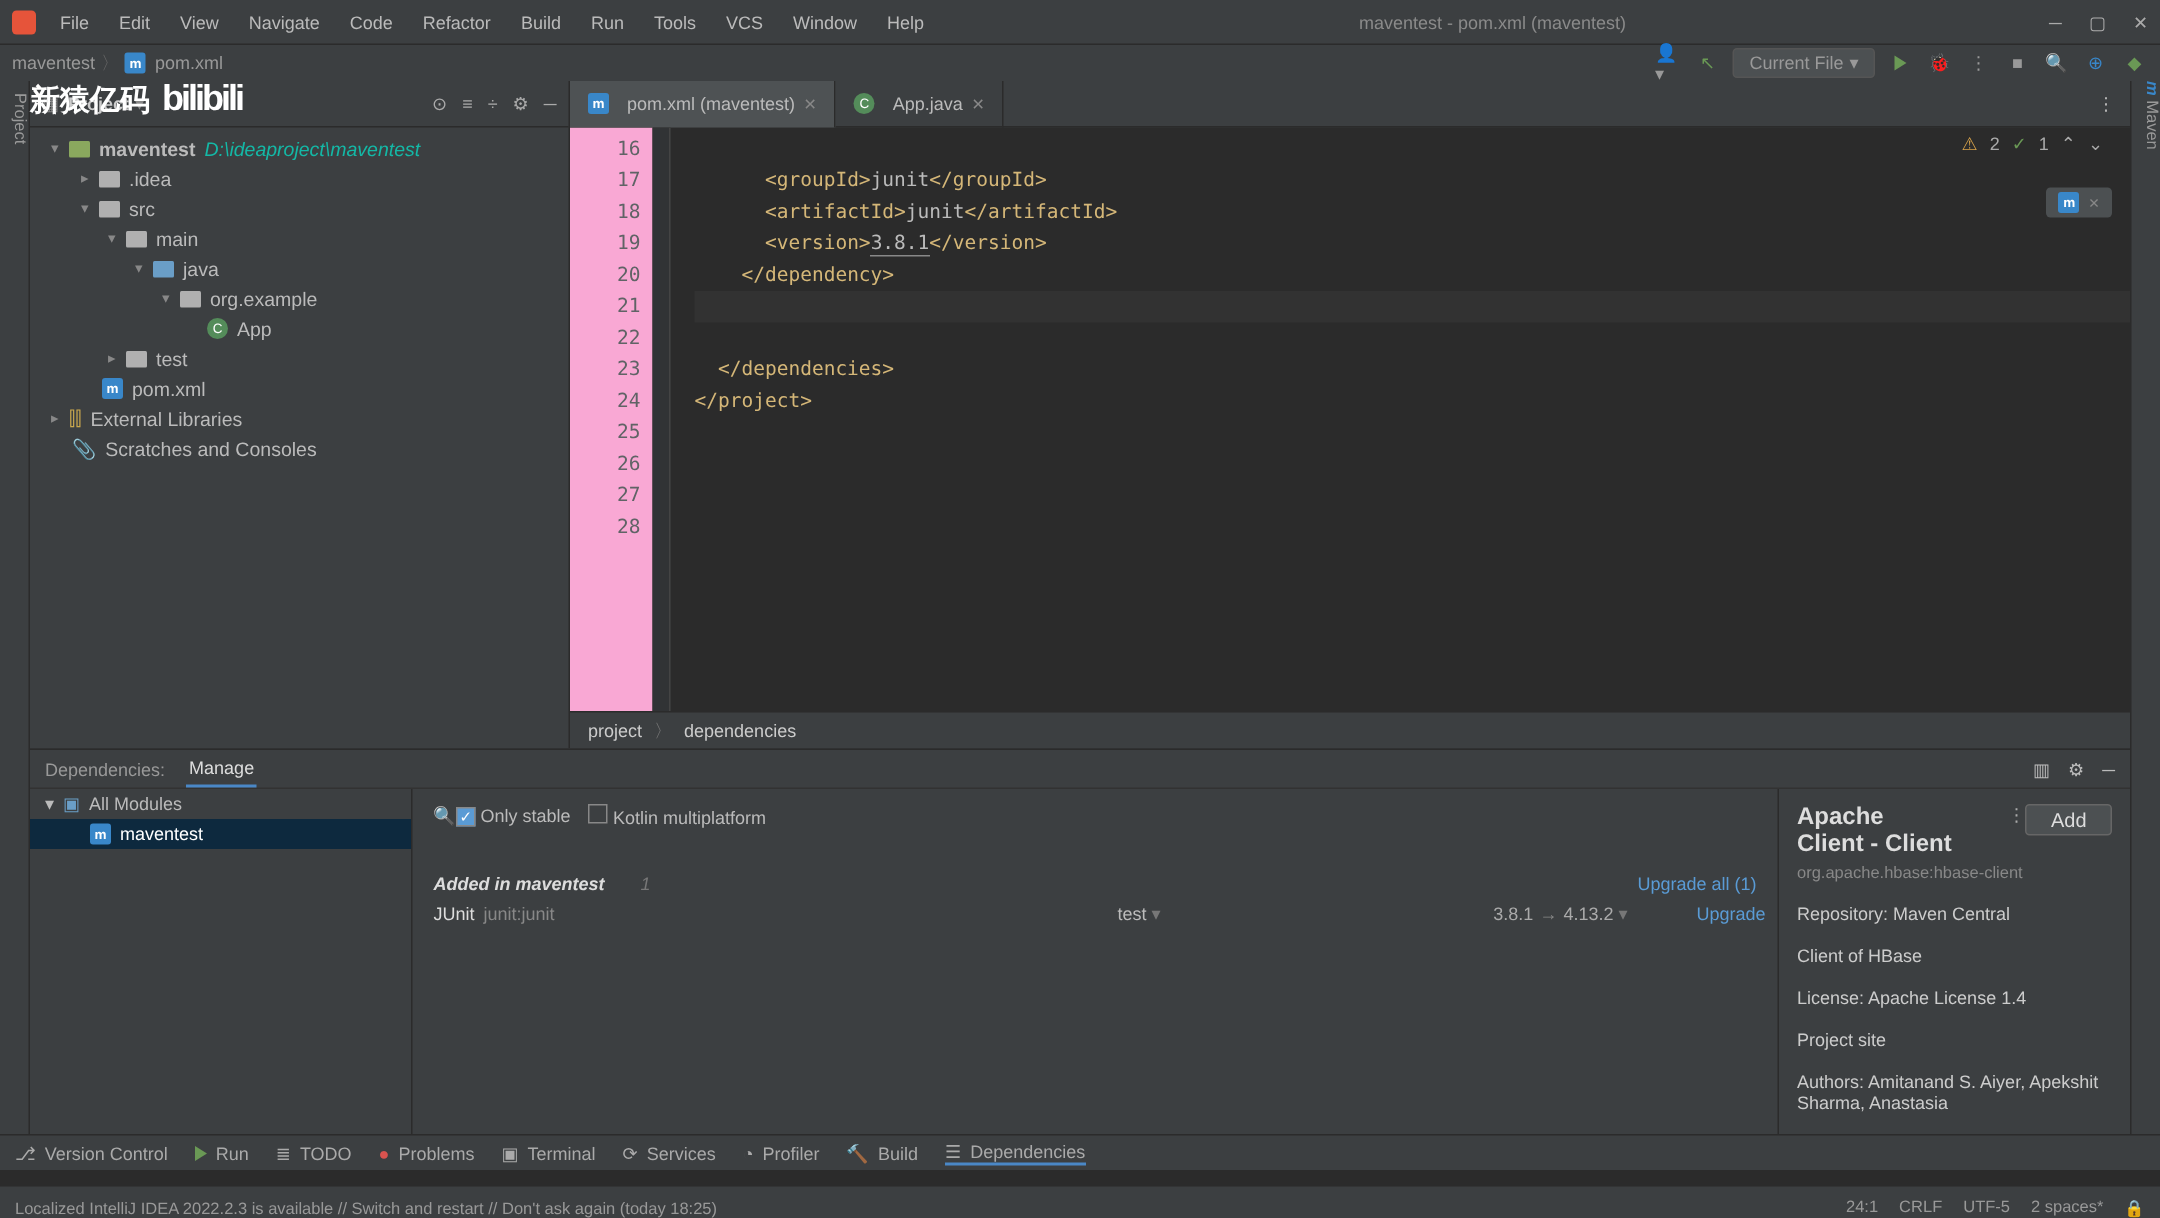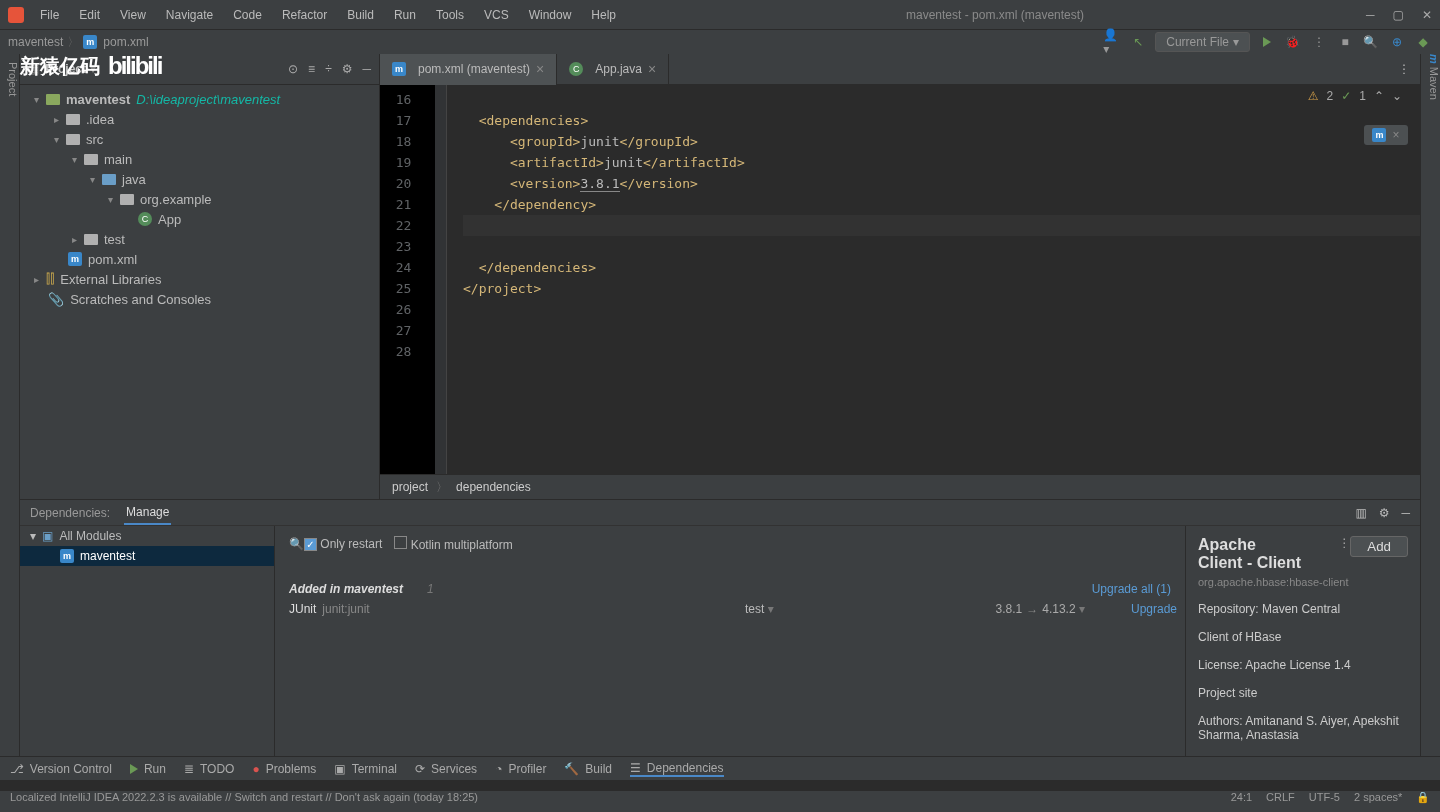--- a/index.html
+++ b/index.html
@@ -32,21 +32,21 @@
 .folder-icon.green { background: #8aa85e; }
 .m-icon { width: 14px; height: 14px; background: #3987c9; color: white; font-size: 9px; font-weight: bold; display: inline-flex; align-items: center; justify-content: center; margin-right: 6px; border-radius: 2px; }
 .c-icon { width: 14px; height: 14px; background: #548c5a; color: white; border-radius: 50%; font-size: 9px; display: inline-flex; align-items: center; justify-content: center; margin-right: 6px; }
 .muted { color: #14b8a6; margin-left: 6px; font-style: italic; }
 .editor { flex: 1; display: flex; flex-direction: column; background: #2b2b2b; }
 .tabs { height: 31px; background: #3c3f41; display: flex; align-items: center; border-bottom: 1px solid #2b2b2b; }
 .tab { height: 31px; padding: 0 12px; display: flex; align-items: center; gap: 6px; border-right: 1px solid #2b2b2b; cursor: pointer; }
 .tab.active { background: #4e5254; }
 .tab .close { color: #888; font-size: 14px; }
 .code { flex: 1; display: flex; overflow: hidden; }
-.gutter { width: 55px; background: #000000; text-align: center; padding: 4px 8px 0 0; color: #606366; font-family: 'Consolas', monospace; font-size: 13px; line-height: 21px; }
+.gutter { width: 55px; background: #f9a8d4; text-align: right; padding: 4px 8px 0 0; color: #606366; font-family: 'Consolas', monospace; font-size: 13px; line-height: 21px; }
 .fold-col { width: 12px; background: #313335; border-right: 1px solid #444; }
 .lines { flex: 1; padding: 4px 0 0 16px; font-family: 'Consolas', monospace; font-size: 13px; line-height: 21px; position: relative; }
 .lines .line { white-space: pre; }
 .lines .hl { background: #323232; }
 .tag { color: #d5b778; }
 .txt { color: #bbb; }
 .ver { color: #bbb; border-bottom: 1px solid #888; }
 .breadcrumb { height: 25px; background: #3c3f41; display: flex; align-items: center; padding: 0 12px; color: #ccc; border-top: 1px solid #2b2b2b; }
 .breadcrumb .sep { margin: 0 8px; color: #777; }
 .lower { flex: 1; display: flex; flex-direction: column; background: #3c3f41; border-top: 1px solid #2b2b2b; }
@@ -72,21 +72,21 @@
 .arrow { color: #888; margin: 0 4px; }
 .link { color: #5a9bd5; cursor: pointer; }
 .dep-right { width: 235px; border-left: 1px solid #2b2b2b; padding: 10px 12px; }
 .dep-right h3 { font-size: 16px; font-weight: 600; color: #ddd; }
 .add-btn { float: right; background: #4c5052; border: 1px solid #666; padding: 2px 16px; border-radius: 3px; color: #ddd; }
 .coord { color: #888; margin-top: 4px; font-size: 11px; }
 .info-row { margin-top: 14px; color: #ccc; }
 .bottombar { position: absolute; left: 0; right: 0; bottom: 32px; height: 24px; background: #3c3f41; border-top: 1px solid #2b2b2b; display: flex; align-items: center; padding: 0 10px; gap: 18px; font-size: 12px; color: #aaa; }
 .bottombar .item { display: flex; align-items: center; gap: 6px; cursor: pointer; }
 .bottombar .item.active { border-bottom: 2px solid #4a88c7; }
-.statusbar { position: absolute; left: 0; right: 0; bottom: 0; height: 22px; background: #3c3f41; border-top: 1px solid #2b2b2b; display: flex; align-items: flex-start; padding: 0 10px; font-size: 11px; color: #999; }
+.statusbar { position: absolute; left: 0; right: 0; bottom: 0; height: 22px; background: #3c3f41; border-top: 1px solid #2b2b2b; display: flex; align-items: flex-end; padding: 0 10px; font-size: 11px; color: #999; }
 .statusbar .right { margin-left: auto; display: flex; gap: 14px; }
 .watermark { position: absolute; top: 52px; left: 20px; z-index: 100; color: #fff; font-weight: bold; font-size: 20px; pointer-events: none; display:flex; align-items:center; gap:8px;}
 .bili { font-size: 24px; letter-spacing: -2px; }
 .editor-anno { position: absolute; right: 18px; top: 4px; display: flex; align-items: center; gap: 8px; font-size: 12px; color: #aaa; }
 .mini-thumb { position:absolute; right: 12px; top: 40px; width: 44px; height: 20px; background: #4c5052; border-radius: 3px; display:flex; align-items:center; justify-content:center;}
 </style>
 </head>
 <body>
 
 <div class="titlebar">
@@ -252,21 +252,20 @@
             <div>23</div>
             <div>24</div>
             <div>25</div>
             <div>26</div>
             <div>27</div>
             <div>28</div>
         </div>
         <div class="fold-col"></div>
         <div class="lines">
           <div class="line"> </div>
-          <div class="line">  <span class="tag">&lt;dependencies&gt;</span></div>
           <div class="line">      <span class="tag">&lt;groupId&gt;</span><span class="txt">junit</span><span class="tag">&lt;/groupId&gt;</span></div>
           <div class="line">      <span class="tag">&lt;artifactId&gt;</span><span class="txt">junit</span><span class="tag">&lt;/artifactId&gt;</span></div>
           <div class="line">      <span class="tag">&lt;version&gt;</span><span class="ver">3.8.1</span><span class="tag">&lt;/version&gt;</span></div>
           <div class="line">    <span class="tag">&lt;/dependency&gt;</span></div>
           <div class="line hl"> </div>
           <div class="line"> </div>
           <div class="line">  <span class="tag">&lt;/dependencies&gt;</span></div>
           <div class="line"><span class="tag">&lt;/project&gt;</span></div>
           <div class="line"> </div>
         </div>
@@ -298,21 +297,21 @@
           </div>
         <div class="drow sel" style="padding-left:40px">
             <span class="m-icon">m</span>
             <span>maventest</span>
           </div>
       </div>
       <div class="dep-mid" style="position:relative">
         <div class="searchbar">
           <span class="mag">🔍</span>
           <div class="filters">
-            <label><span class="cbox" style="background:#5a9bd5;color:#fff">✓</span> <span>Only restart</span></label>
+            <label><span class="cbox" style="background:#5a9bd5;color:#fff">✓</span> <span>Only stable</span></label>
             <label><span class="cbox"></span> <span>Kotlin multiplatform</span></label>
           </div>
         </div>
         <div style="display:flex;align-items:baseline;margin-top:8px">
           <div class="added-head"><span>Added in maventest</span><span class="count">1</span></div>
           <div style="margin-left:auto" class="link">Upgrade all (1)</div>
         </div>
         <div class="dep-row">
           <span class="dep-name">JUnit</span>
             <span class="dep-coord">junit:junit</span>

